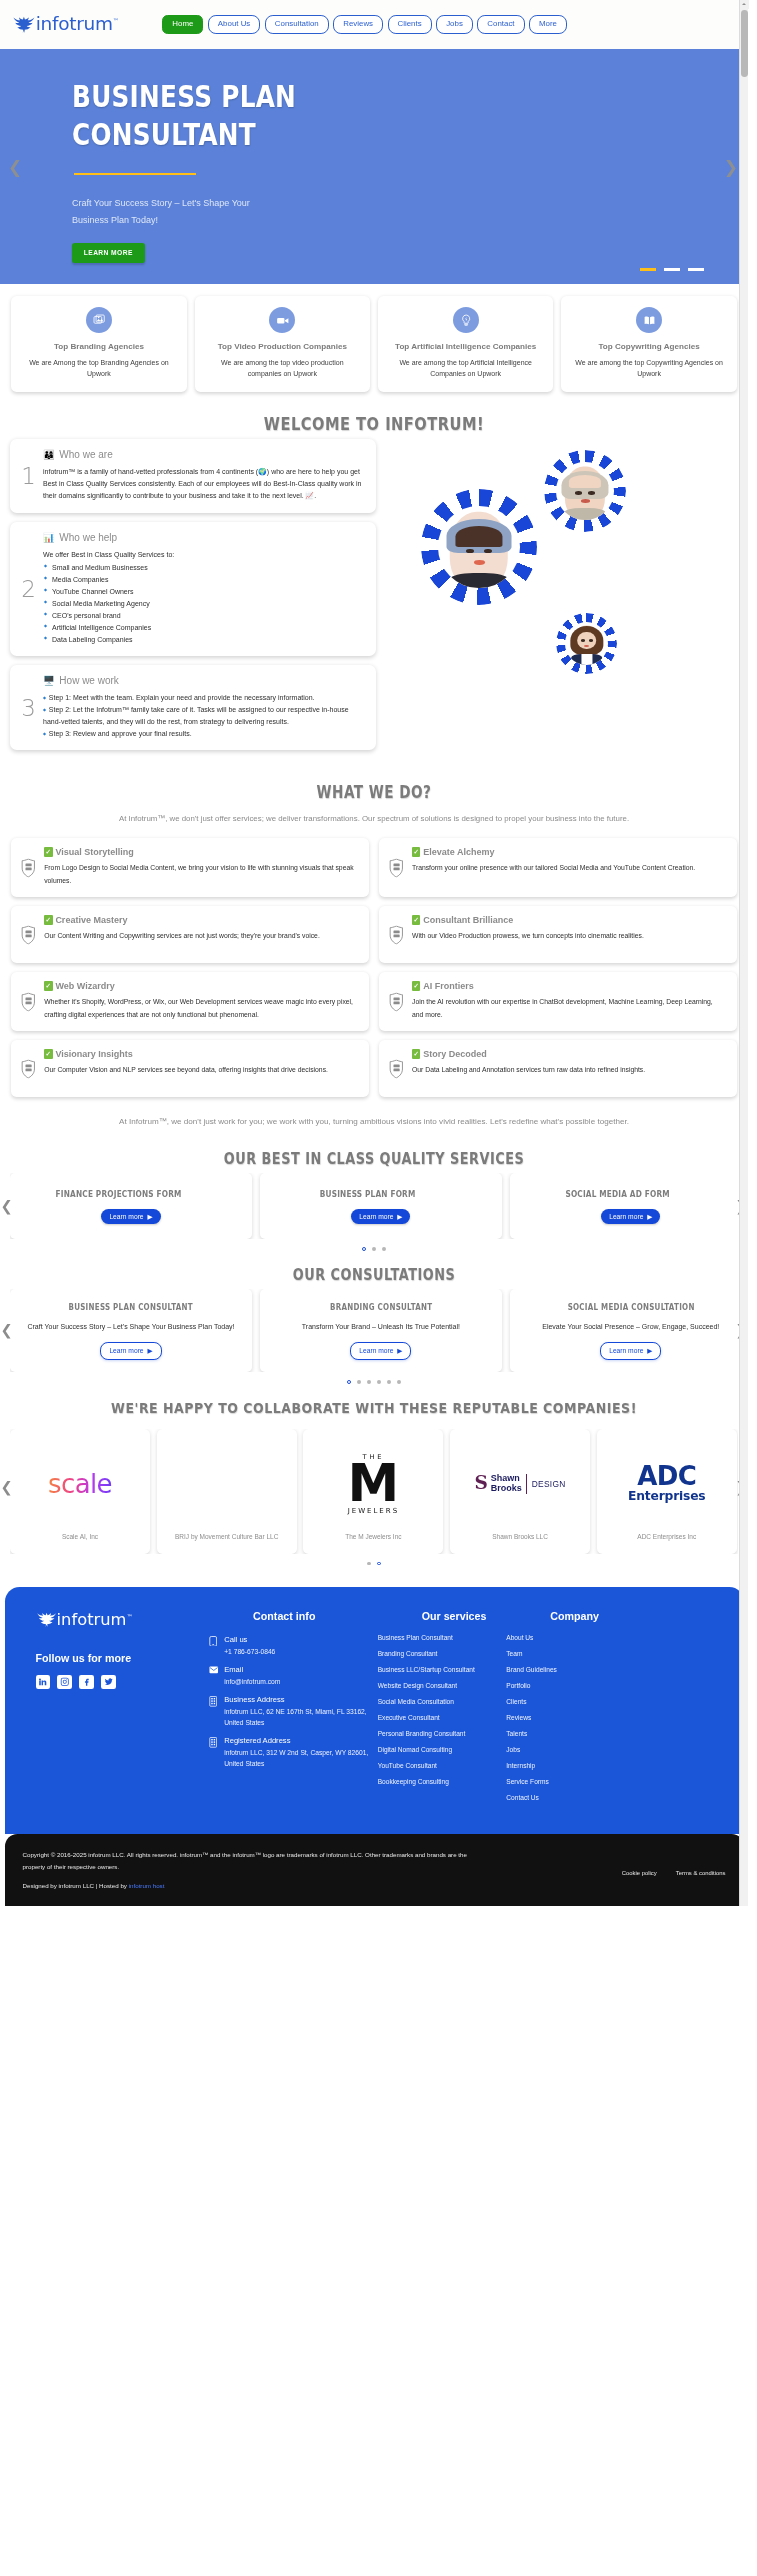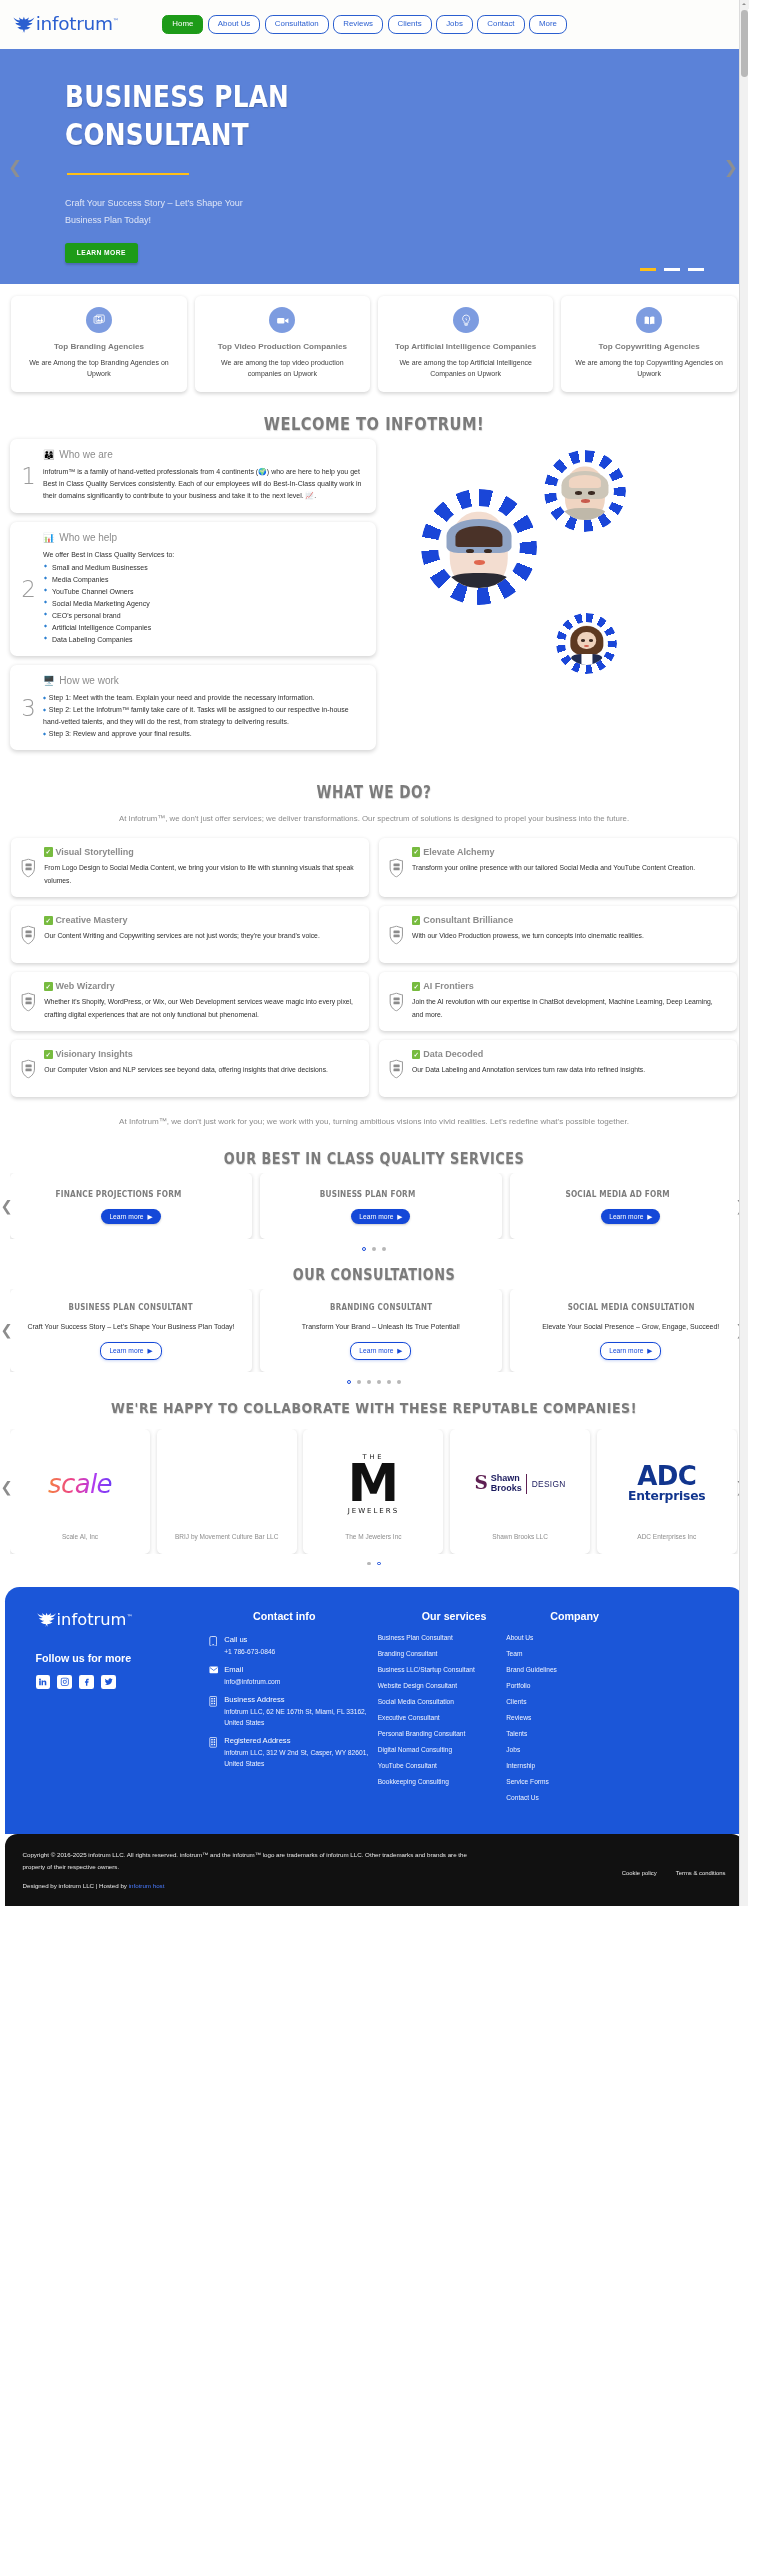--- a/index.html
+++ b/index.html
@@ -58,21 +58,21 @@
   }
   .nav-item.active {
     background: #1d9b18; border-color: #1d9b18; color: #fff;
     border-radius: 5.6px;
   }
 
   
   .hero {
     height: 235px; background: #5b82d8; position: relative; overflow: hidden;
   }
-  .hero-inner { padding: 29px 0 0 65px; width: 426px; }
+  .hero-inner { padding: 29px 0 0 65px; width: 426px; margin-left: 7px; }
   .hero h1 {
     font-family: "DejaVu Sans", sans-serif;
     font-size: 31px; line-height: 1.22; color: #fff; font-weight: 700;
     letter-spacing: 0.3px; text-shadow: 0.6px 1.1px 1.7px rgba(0,0,0,0.22);
     transform: scaleX(0.80); transform-origin: left top;
   }
   .hero-rule {
     width: 122px; height: 2.8px; background: #ffbf16; margin: 19px 0 0 2.2px;
   }
   .hero-sub {
@@ -191,21 +191,21 @@
   .svc-card {
     background: #fff; border-radius: 5.6px; box-shadow: 0 1.1px 3.9px rgba(0,0,0,0.16);
     padding: 9px 12.3px 10px 33px; position: relative; min-height: 57px;
   }
   .svc-card .shield {
     position: absolute; left: 10px; top: 50%; transform: translateY(-50%);
     width: 14.6px; height: 19px;
   }
   .svc-card h4 {
     font-size: 9px; font-weight: 600; color: #8b8b8b; margin-bottom: 5px;
-    display: flex; align-items: flex-end; gap: 2.8px;
+    display: flex; align-items: center; gap: 2.8px;
   }
   .chk {
     display: inline-block; width: 8.4px; height: 9.5px; background: #77bb3f;
     border-radius: 1.1px; color: #fff; font-size: 6.7px; line-height: 9.5px;
     text-align: center; font-weight: 700; flex: none;
   }
   .svc-card p { font-size: 6.8px; line-height: 1.85; color: #2e2e2e; }
   .closing {
     text-align: center; color: #8b8b8b; font-size: 8.1px; line-height: 2.0;
     padding: 17px 48px 3.4px;
@@ -271,21 +271,21 @@
   }
   .logo-art { flex: 1; display: flex; align-items: center; justify-content: center; width: 100%; }
   .logo-caption {
     font-size: 6.5px; color: #8d8d8d; text-align: center; line-height: 1.6;
     padding-bottom: 4.5px;
   }
   .scale-logo {
     font-family: "DejaVu Sans", sans-serif; font-size: 26px; font-weight: 400;
     letter-spacing: -0.6px;
     background: linear-gradient(90deg,#f5833f 0%,#ec3d8e 40%,#b03bf0 72%,#6d3bf5 100%);
-    -webkit-background-clip: text; background-clip: text; color: transparent; font-style: italic;
+    -webkit-background-clip: text; background-clip: text; color: transparent;
   }
   .mjw { text-align: center; font-family: "DejaVu Sans", sans-serif; color: #111; }
   .mjw .the { font-size: 6.7px; letter-spacing: 2.8px; }
   .mjw .m { font-size: 52px; font-weight: 700; line-height: 0.88; }
   .mjw .jw { font-size: 7px; letter-spacing: 2px; }
   .sb { display: flex; align-items: center; gap: 2.8px; }
   .sb .sbmark {
     font-family: "DejaVu Serif", serif; font-size: 18.5px; color: #5e1f52;
     font-weight: 700; line-height: 1;
   }
@@ -603,21 +603,21 @@
         <p>Our Computer Vision and NLP services see beyond data, offering insights that drive decisions.</p>
       </div>
       <div class="svc-card">
         <div class="shield"><svg viewBox="0 0 26 34" width="14.6" height="19">
             <path d="M13 1C8 3 4 4 2 4v13c0 9 7 14 11 16 4-2 11-7 11-16V4c-2 0-6-1-11-3z" fill="none" stroke="#8b8b8b" stroke-width="1.6"></path>
             <rect x="8" y="9" width="11" height="5" rx="1" fill="#8b8b8b"></rect>
             <rect x="8" y="16" width="11" height="5" rx="1" fill="#8b8b8b"></rect>
           </svg></div>
         <h4>
           <span class="chk">✓</span>
-          <span>Data Decoded</span>
+          <span>Story Decoded</span>
         </h4>
         <p>Our Data Labeling and Annotation services turn raw data into refined insights.</p>
       </div>
     </div>
   <div class="closing">At Infotrum™, we don't just work for you; we work with you, turning ambitious visions into vivid realities. Let's redefine what's possible together.</div>
 
   <div class="sec-title h-best">OUR BEST IN CLASS QUALITY SERVICES</div>
   <div class="carousel">
     <div class="car-arrow l">❮</div>
     <div class="car-arrow r">❯</div>

